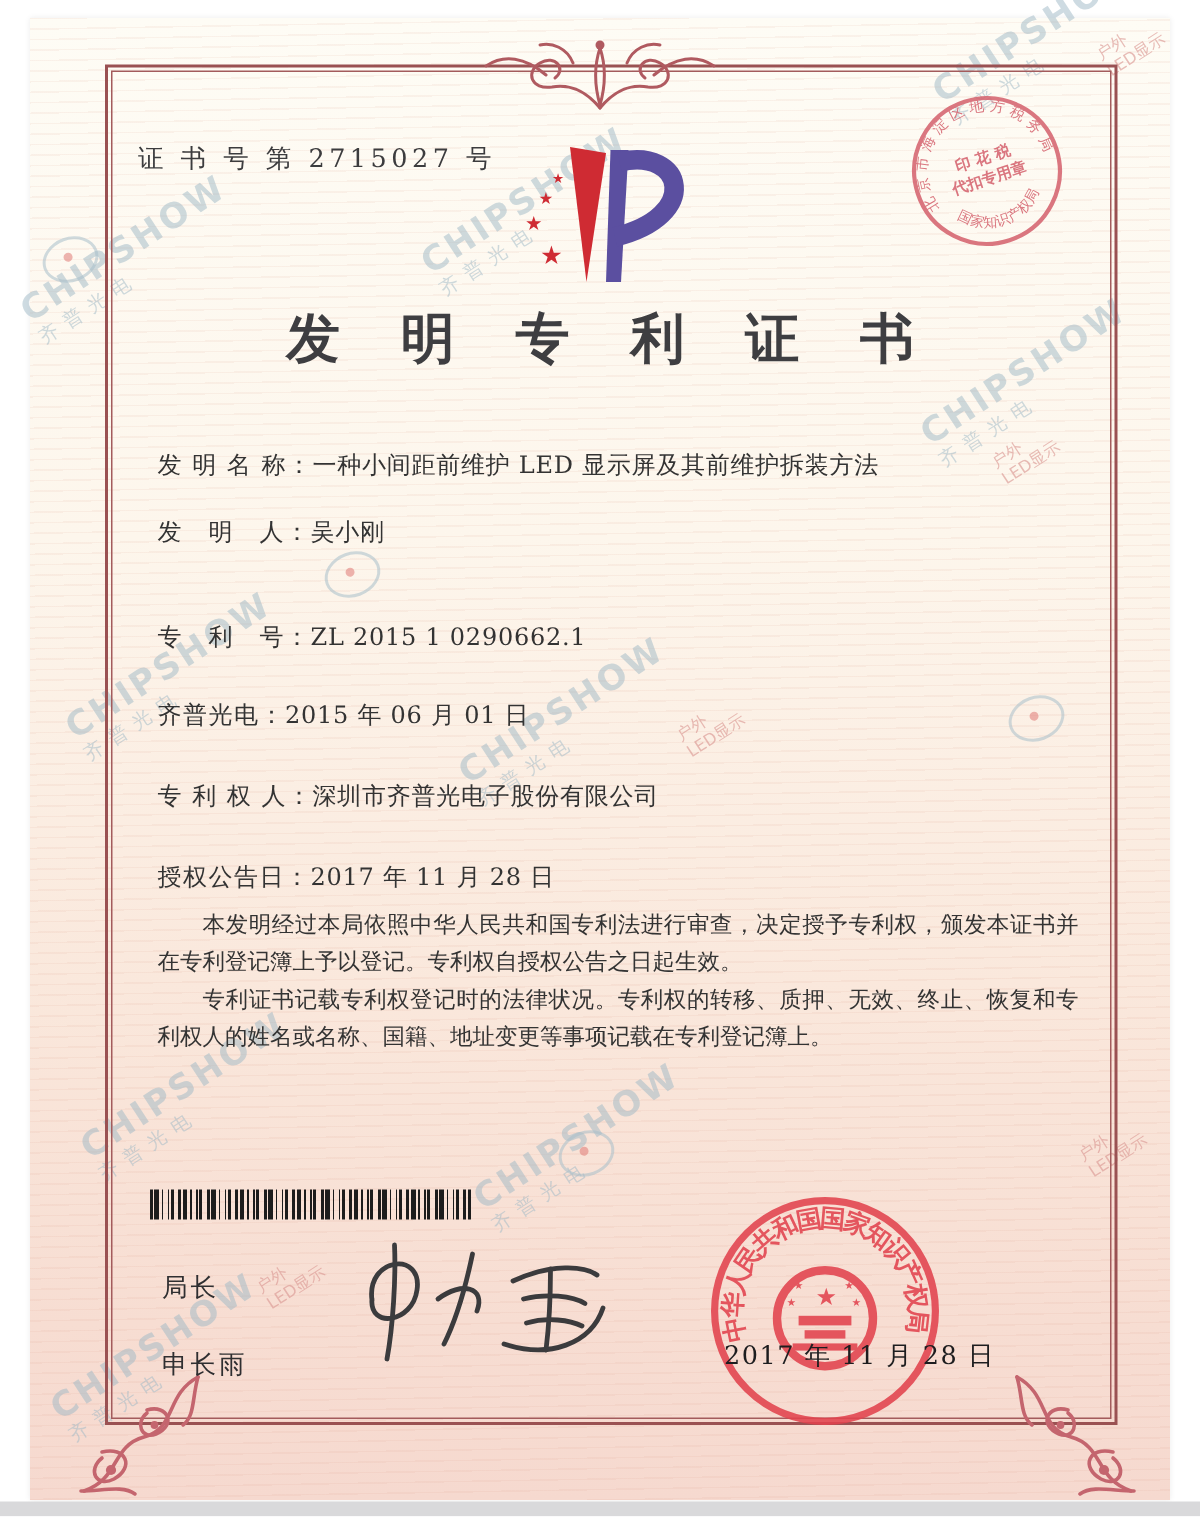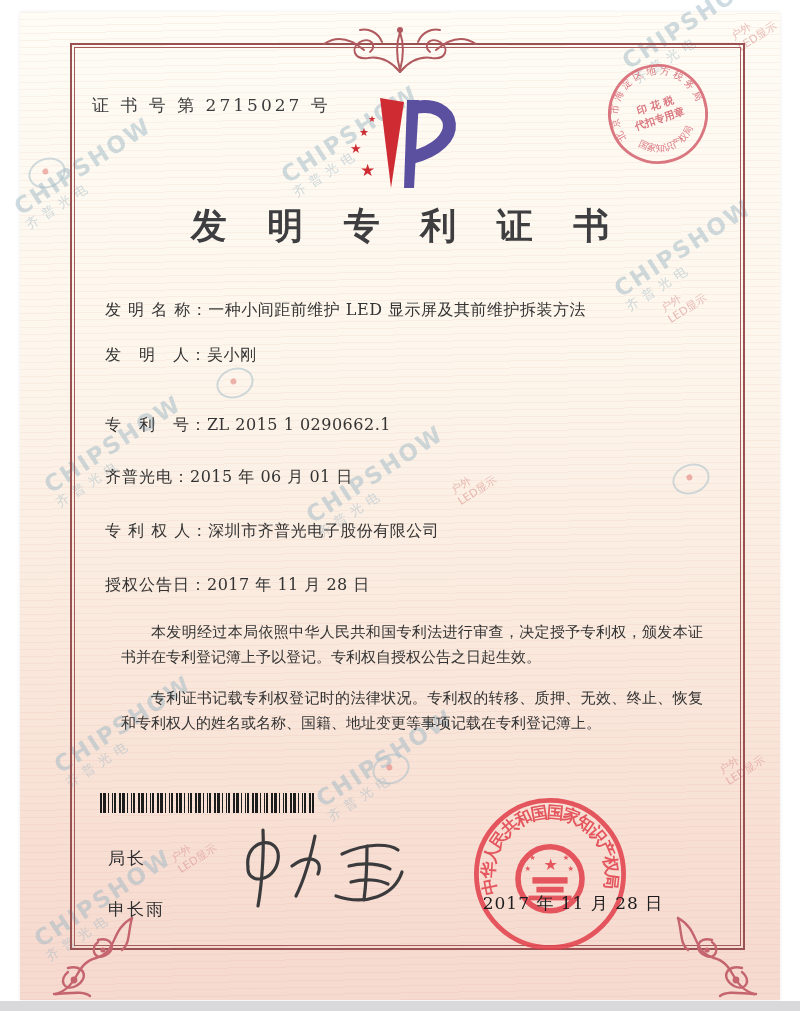--- a/index.html
+++ b/index.html
@@ -21,21 +21,21 @@
 
   .title{position:absolute;left:0;top:190px;width:100%;text-align:center;
          font-size:36px;font-weight:bold;letter-spacing:14px;color:#3e3e41;text-indent:14px;}
 
   .field-row{position:absolute;left:85px;font-size:16px;color:#333;white-space:nowrap;}
   .field-label{letter-spacing:1px;}
   .field-value{letter-spacing:.5px;}
 
   .paras{position:absolute;left:85px;top:592px;width:614px;font-size:15px;line-height:25px;
          color:#333;text-align:justify;}
-  .paras p{margin:16px;text-indent:2em;}
+  .paras p{margin:0;text-indent:2em;}
 
   .barcode{position:absolute;left:80px;top:781px;width:214px;height:20px;
     background:repeating-linear-gradient(90deg,
       #1c1c1c 0 2px, rgba(0,0,0,0) 2px 3px,
       #1c1c1c 3px 6px, rgba(0,0,0,0) 6px 8px,
       #1c1c1c 8px 9px, rgba(0,0,0,0) 9px 12px,
       #1c1c1c 12px 13px, rgba(0,0,0,0) 13px 14px,
       #1c1c1c 14px 16px, rgba(0,0,0,0) 16px 19px);}
 
   .director-label{position:absolute;left:88px;top:835px;font-size:17px;color:#2f2f31;letter-spacing:2px;text-align:center;}

